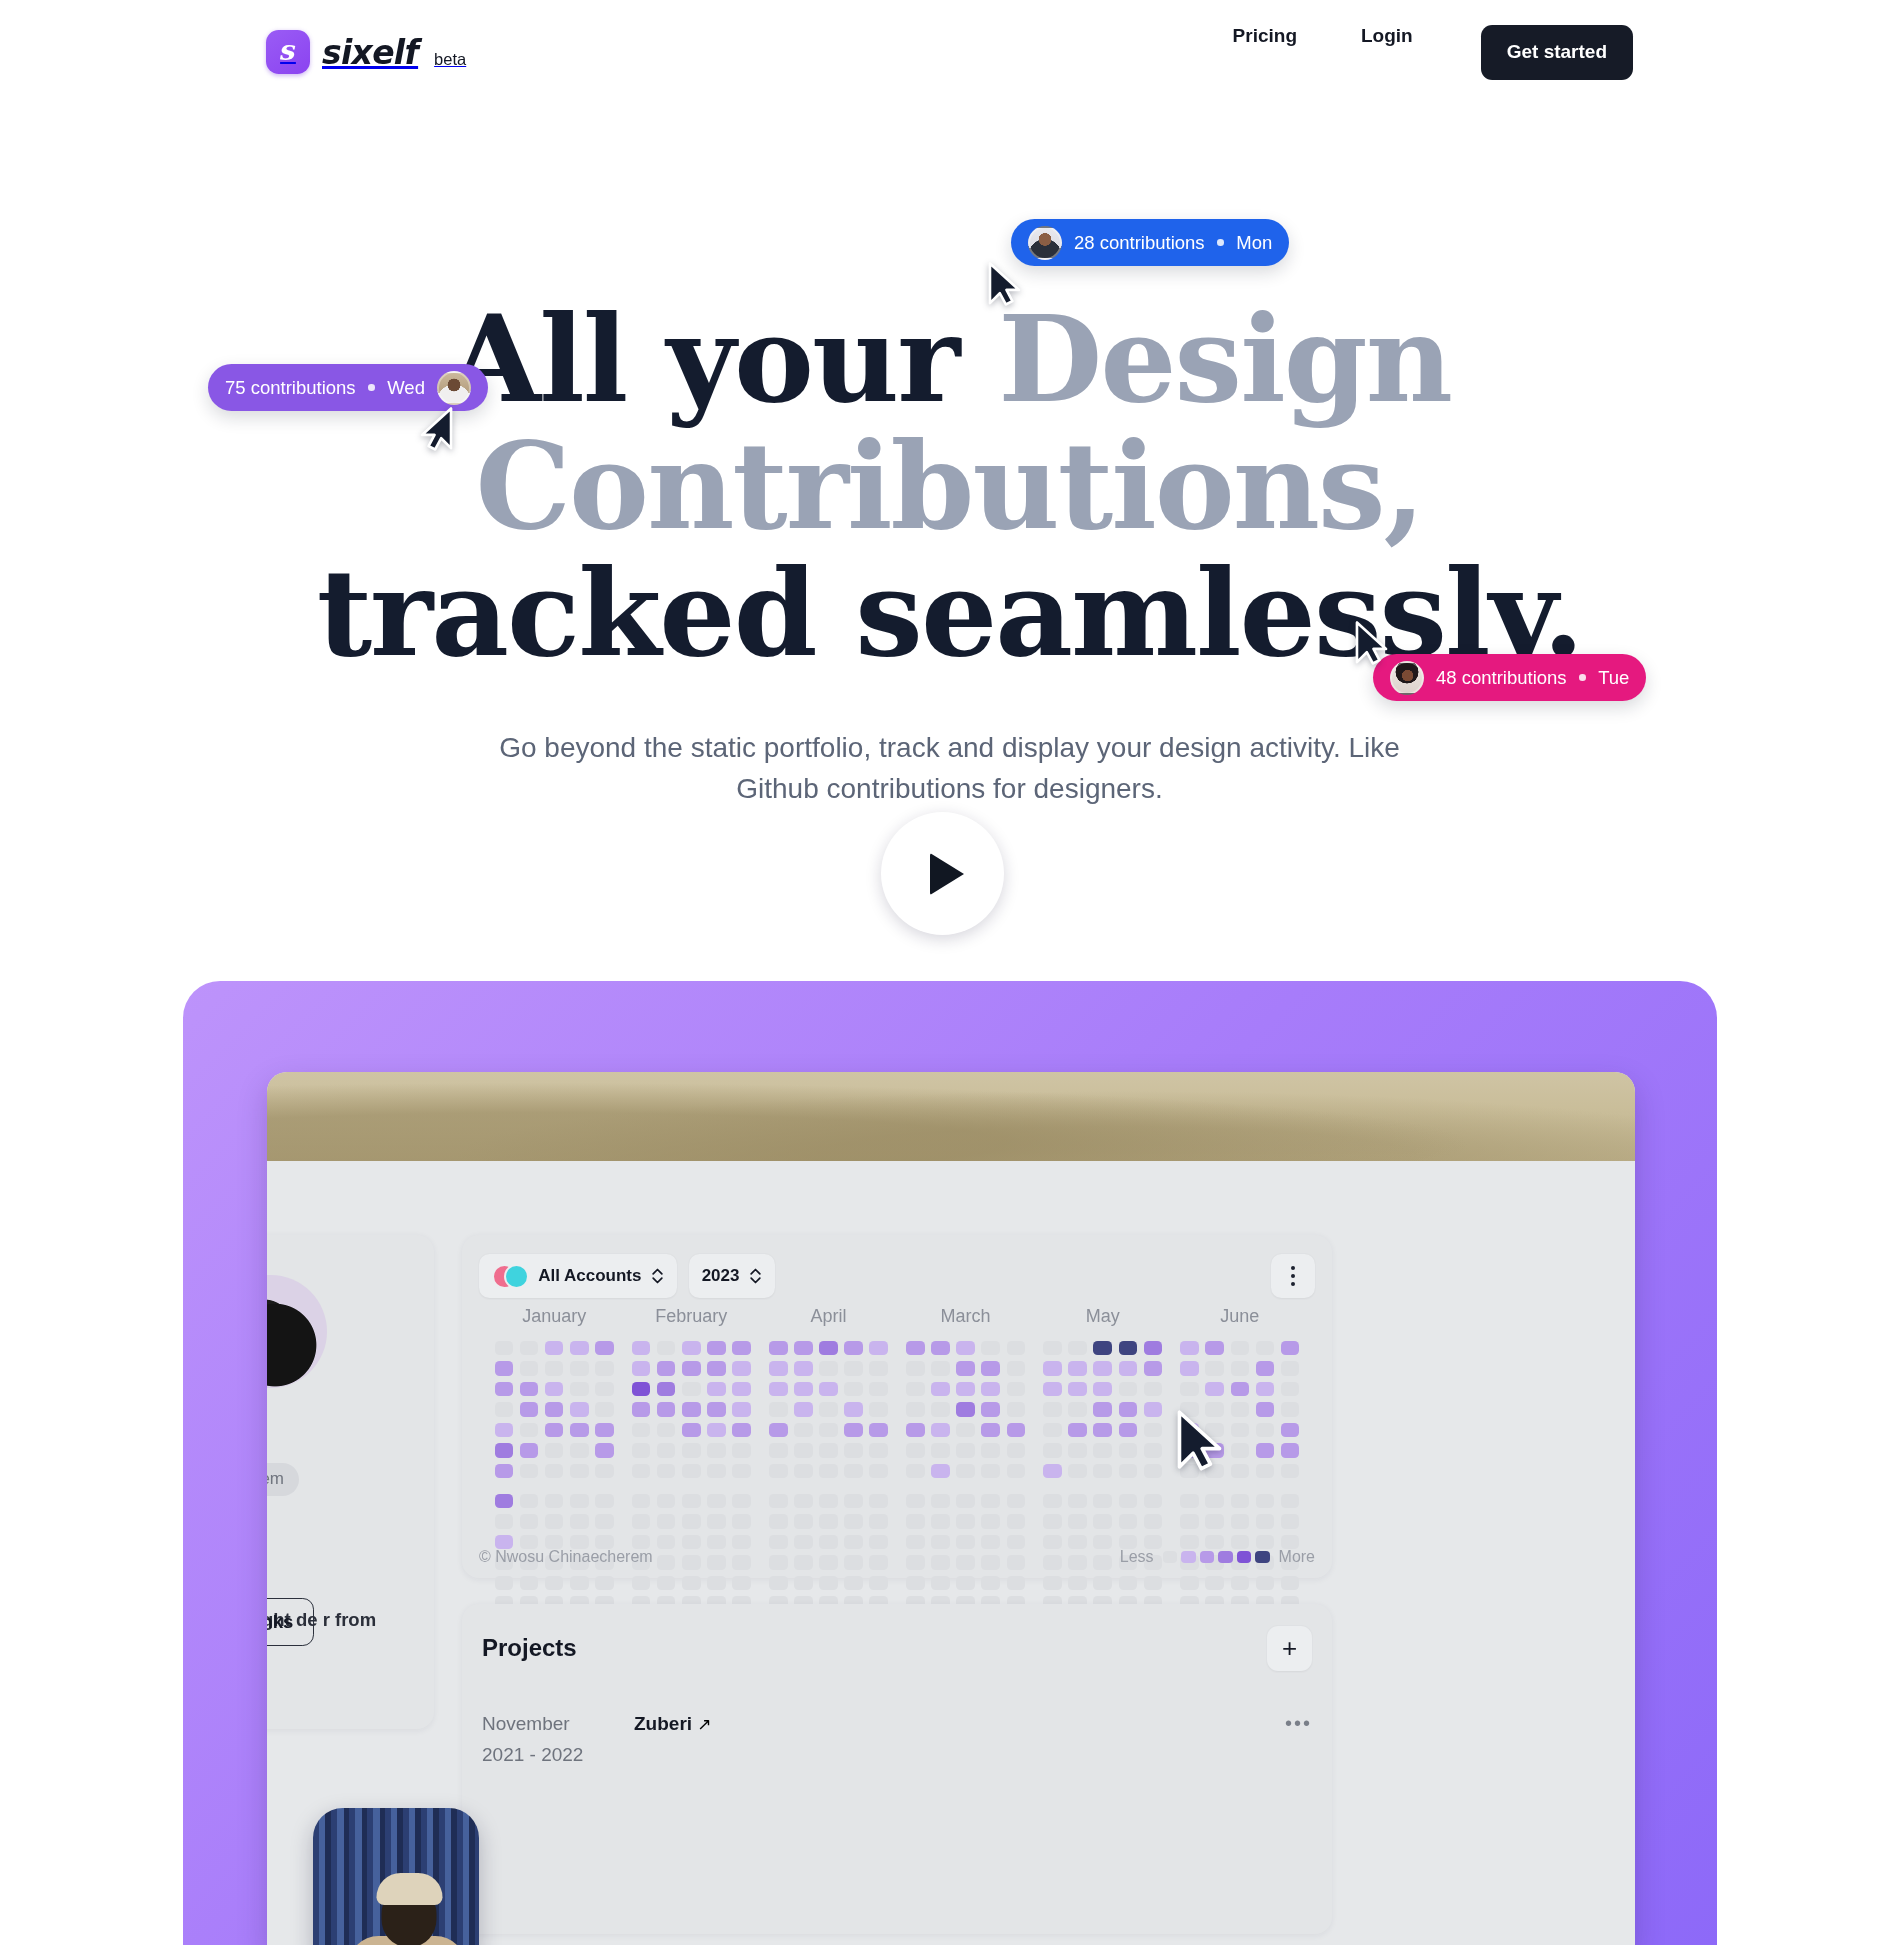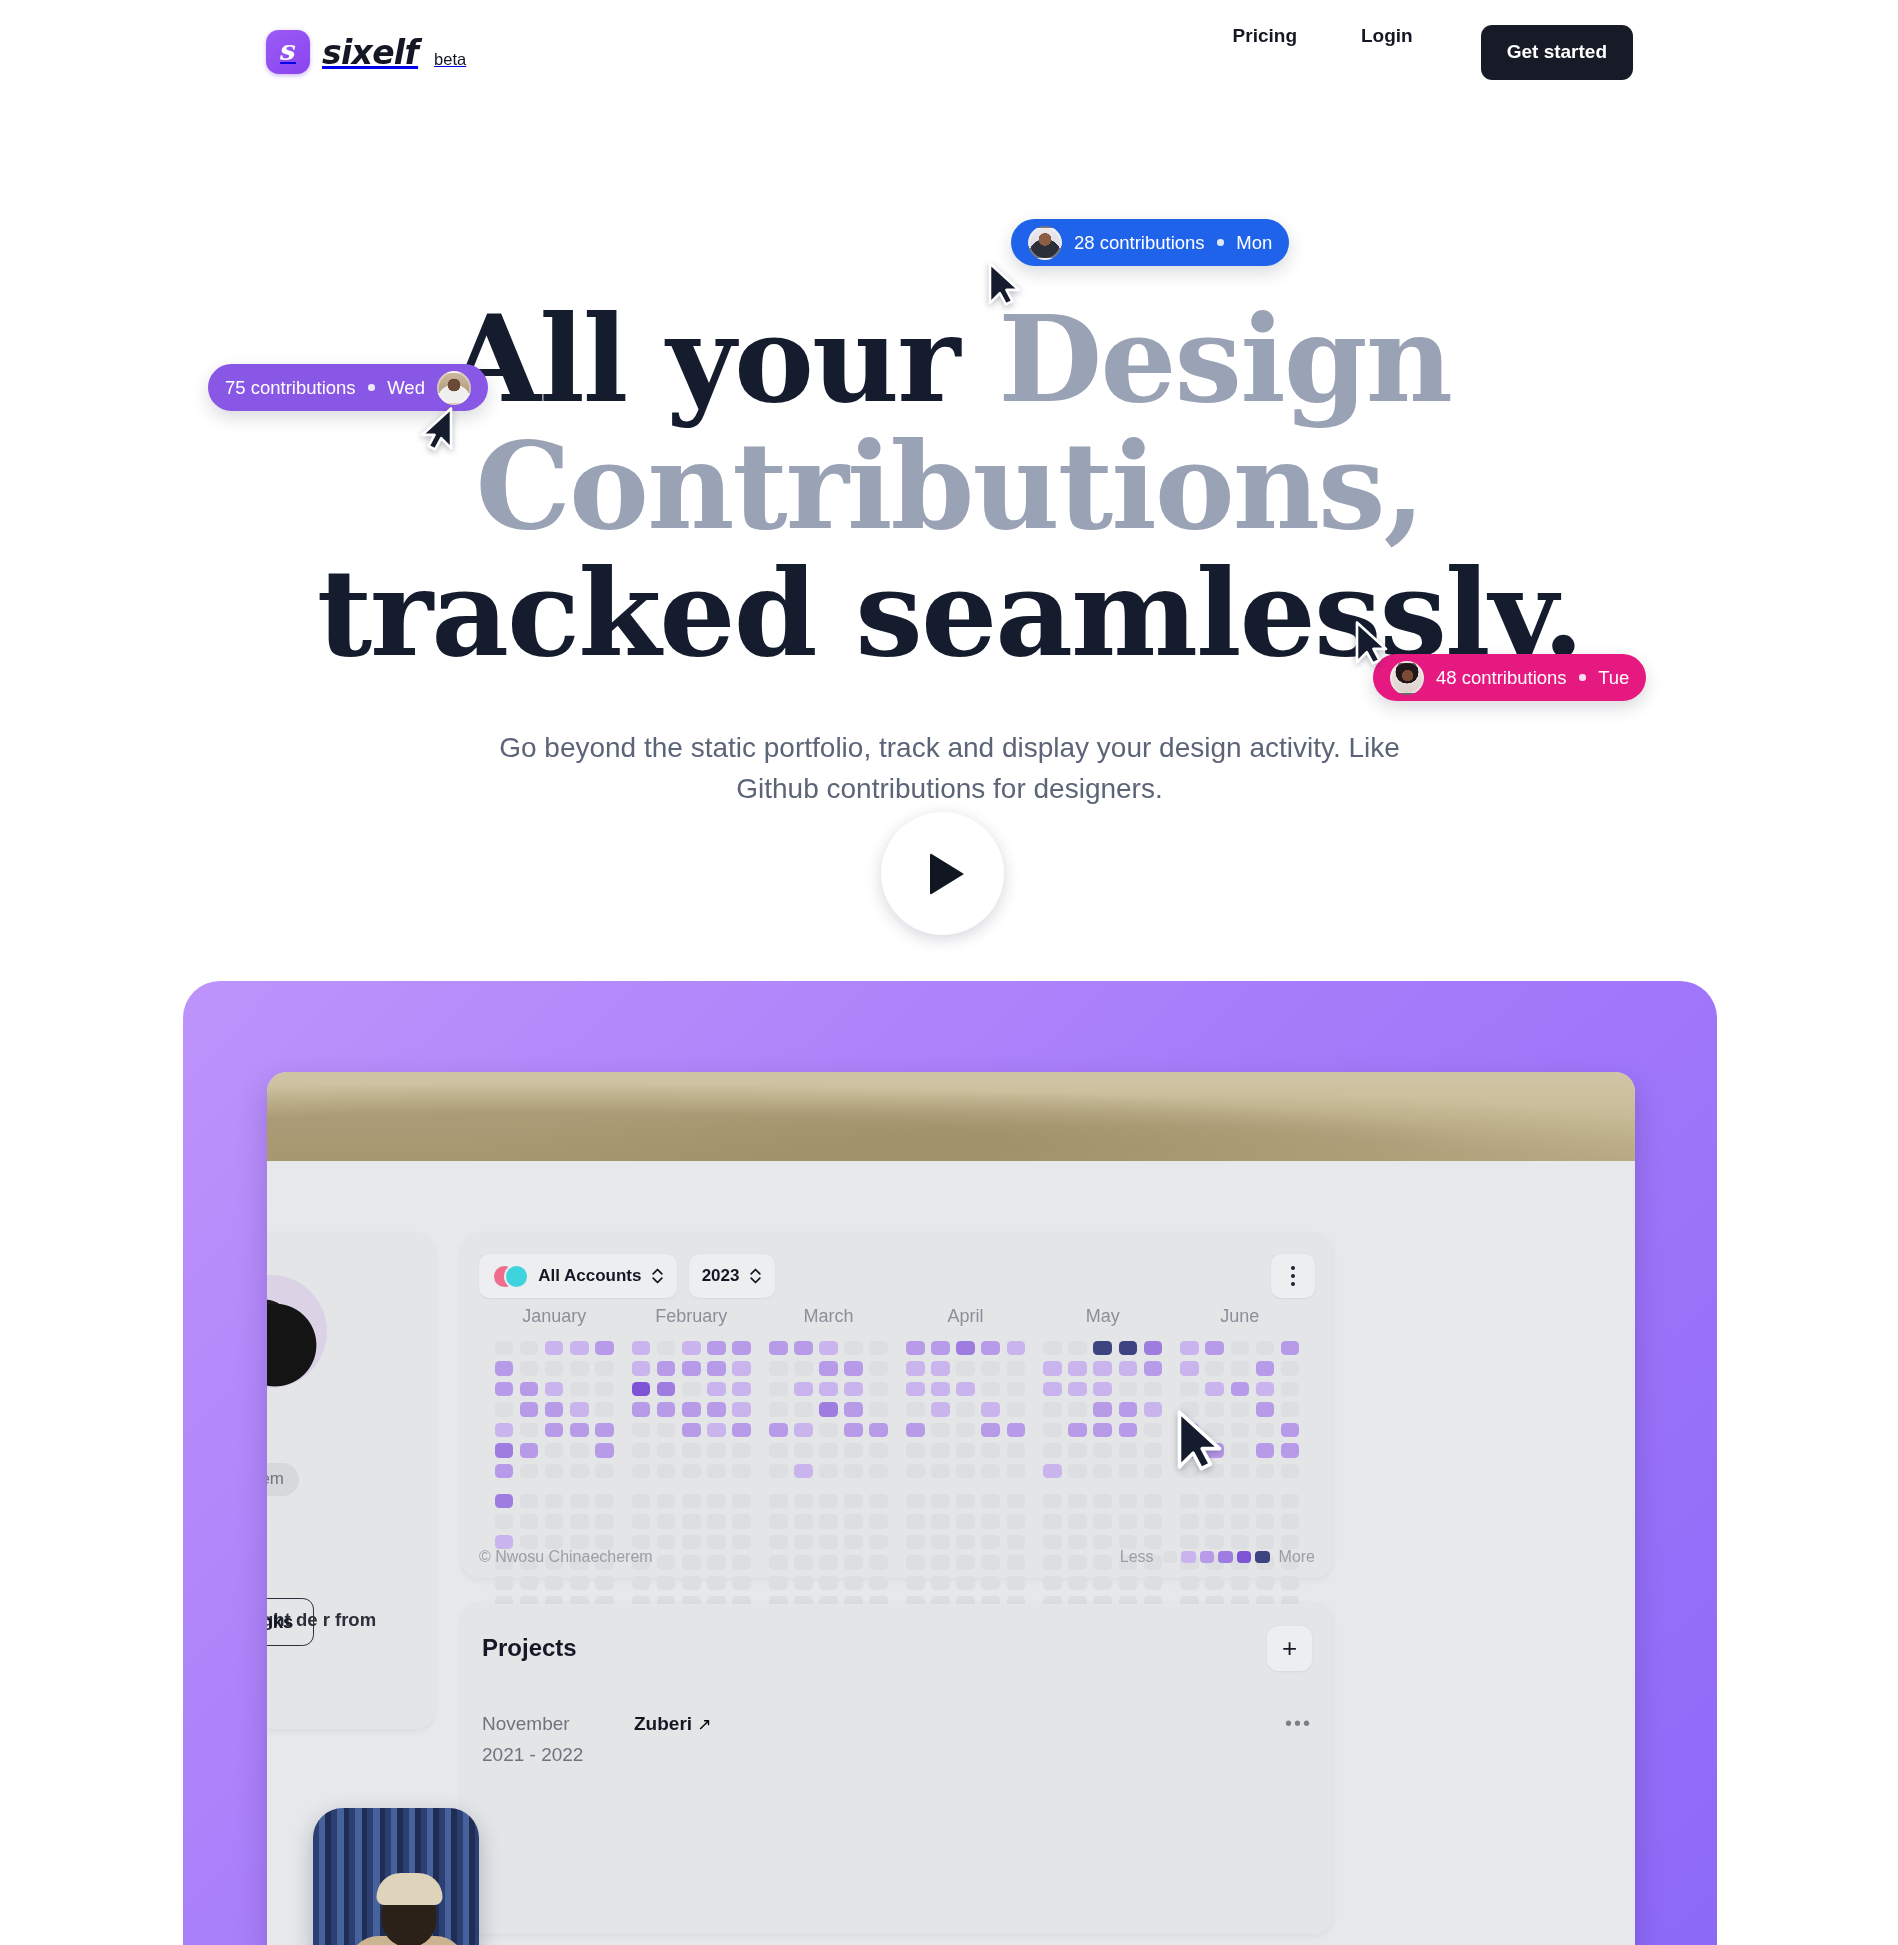--- a/index.html
+++ b/index.html
@@ -625,20 +625,60 @@
                 <div class="cell"></div>
                 <div class="cell"></div>
                 <div class="cell"></div>
                 <div class="cell"></div>
                 <div class="cell"></div>
                 <div class="cell"></div>
                 <div class="cell"></div>
               </div>
             </div>
             <div class="month-col">
+              <div class="month-label">April</div>
+              <div class="month-grid">
+                <div class="cell l2"></div>
+                <div class="cell l2"></div>
+                <div class="cell l3"></div>
+                <div class="cell l2"></div>
+                <div class="cell l1"></div>
+                <div class="cell l1"></div>
+                <div class="cell l1"></div>
+                <div class="cell"></div>
+                <div class="cell"></div>
+                <div class="cell"></div>
+                <div class="cell l1"></div>
+                <div class="cell l1"></div>
+                <div class="cell l1"></div>
+                <div class="cell"></div>
+                <div class="cell"></div>
+                <div class="cell"></div>
+                <div class="cell l1"></div>
+                <div class="cell"></div>
+                <div class="cell l1"></div>
+                <div class="cell"></div>
+                <div class="cell l2"></div>
+                <div class="cell"></div>
+                <div class="cell"></div>
+                <div class="cell l2"></div>
+                <div class="cell l2"></div>
+                <div class="cell"></div>
+                <div class="cell"></div>
+                <div class="cell"></div>
+                <div class="cell"></div>
+                <div class="cell"></div>
+                <div class="cell"></div>
+                <div class="cell"></div>
+                <div class="cell"></div>
+                <div class="cell"></div>
+                <div class="cell"></div>
+              </div>
+            </div>
+            <div class="month-col">
               <div class="month-label">March</div>
               <div class="month-grid">
                 <div class="cell l2"></div>
                 <div class="cell l2"></div>
                 <div class="cell l1"></div>
                 <div class="cell"></div>
                 <div class="cell"></div>
                 <div class="cell"></div>
                 <div class="cell"></div>
                 <div class="cell l2"></div>
@@ -659,60 +699,20 @@
                 <div class="cell"></div>
                 <div class="cell l2"></div>
                 <div class="cell l2"></div>
                 <div class="cell"></div>
                 <div class="cell"></div>
                 <div class="cell"></div>
                 <div class="cell"></div>
                 <div class="cell"></div>
                 <div class="cell"></div>
                 <div class="cell l1"></div>
-                <div class="cell"></div>
-                <div class="cell"></div>
-                <div class="cell"></div>
-              </div>
-            </div>
-            <div class="month-col">
-              <div class="month-label">April</div>
-              <div class="month-grid">
-                <div class="cell l2"></div>
-                <div class="cell l2"></div>
-                <div class="cell l3"></div>
-                <div class="cell l2"></div>
-                <div class="cell l1"></div>
-                <div class="cell l1"></div>
-                <div class="cell l1"></div>
-                <div class="cell"></div>
-                <div class="cell"></div>
-                <div class="cell"></div>
-                <div class="cell l1"></div>
-                <div class="cell l1"></div>
-                <div class="cell l1"></div>
-                <div class="cell"></div>
-                <div class="cell"></div>
-                <div class="cell"></div>
-                <div class="cell l1"></div>
-                <div class="cell"></div>
-                <div class="cell l1"></div>
-                <div class="cell"></div>
-                <div class="cell l2"></div>
-                <div class="cell"></div>
-                <div class="cell"></div>
-                <div class="cell l2"></div>
-                <div class="cell l2"></div>
-                <div class="cell"></div>
-                <div class="cell"></div>
-                <div class="cell"></div>
-                <div class="cell"></div>
-                <div class="cell"></div>
-                <div class="cell"></div>
-                <div class="cell"></div>
                 <div class="cell"></div>
                 <div class="cell"></div>
                 <div class="cell"></div>
               </div>
             </div>
             <div class="month-col">
               <div class="month-label">May</div>
               <div class="month-grid">
                 <div class="cell"></div>
                 <div class="cell"></div>

